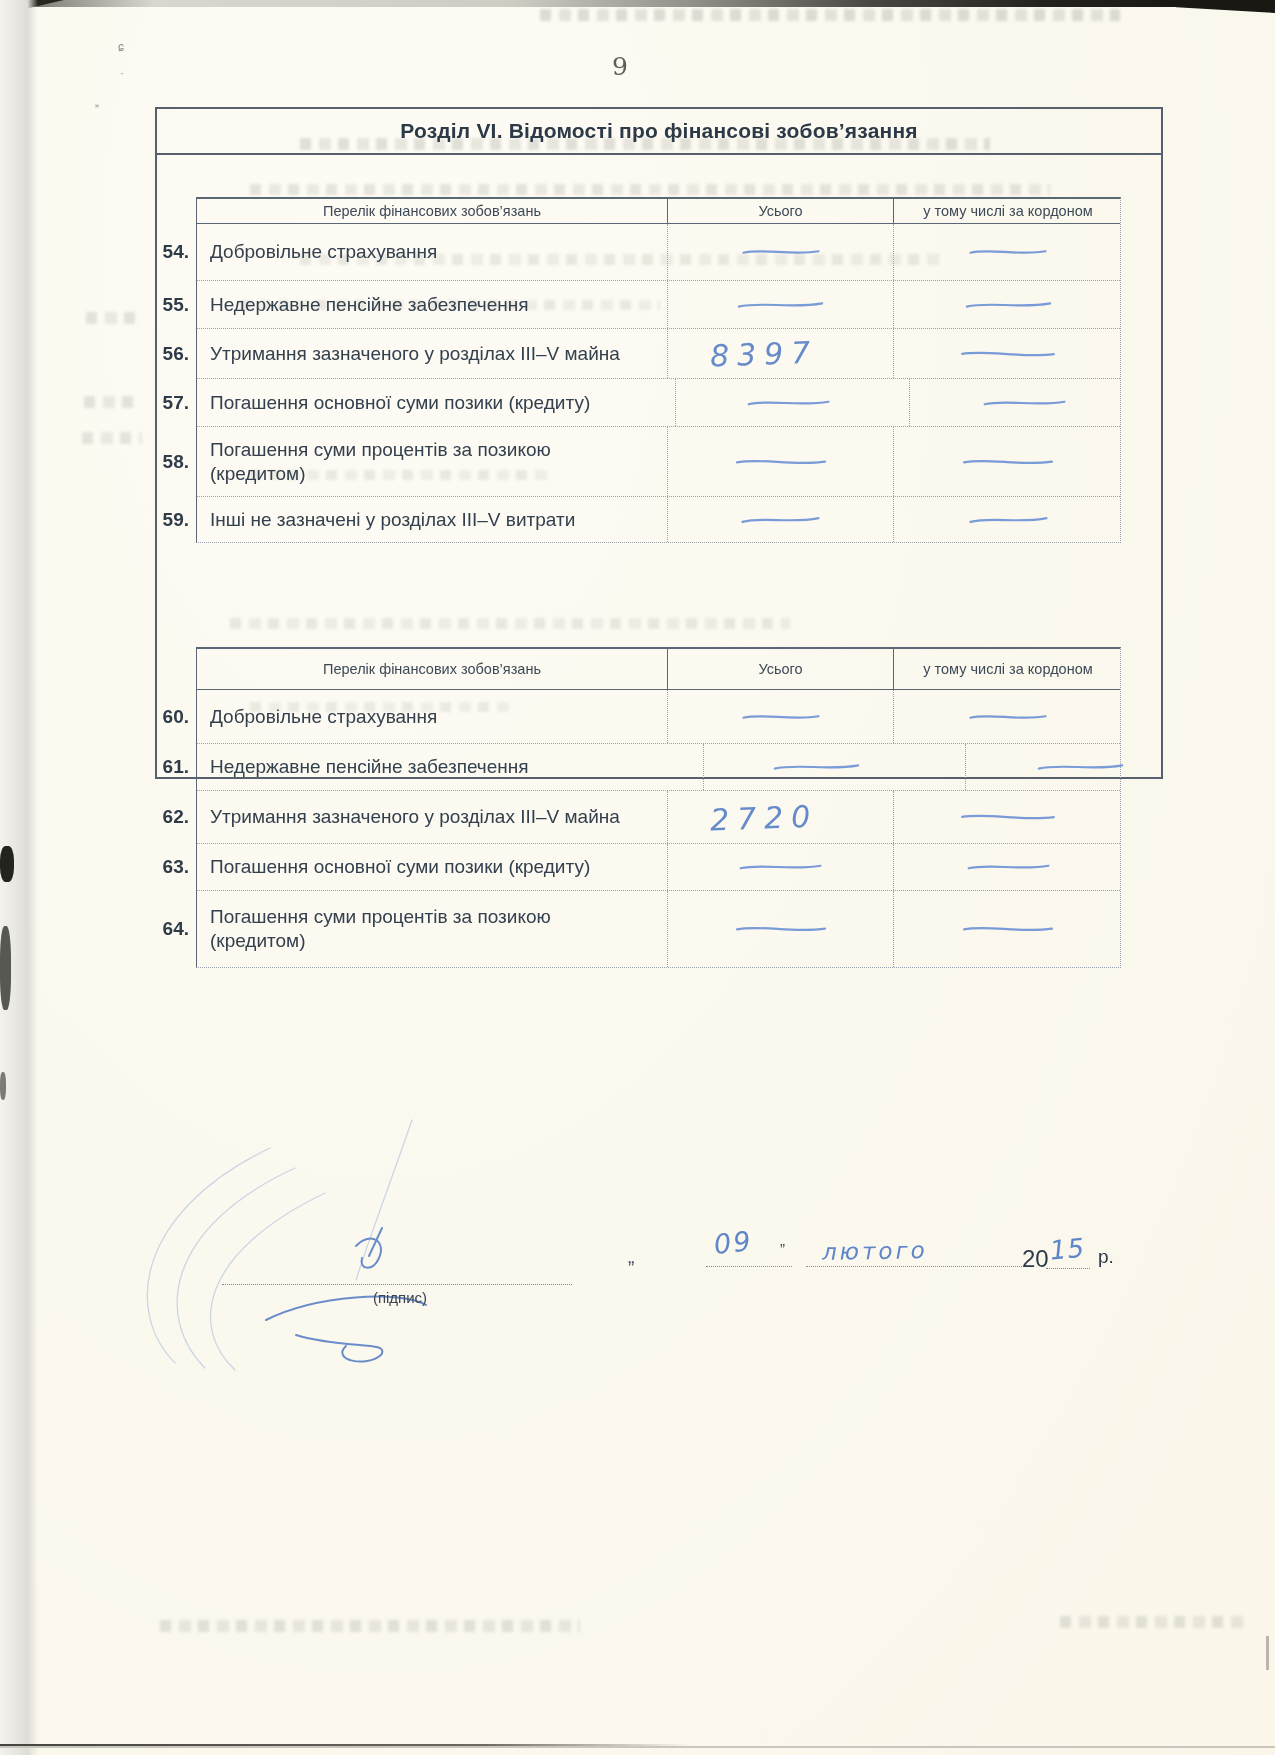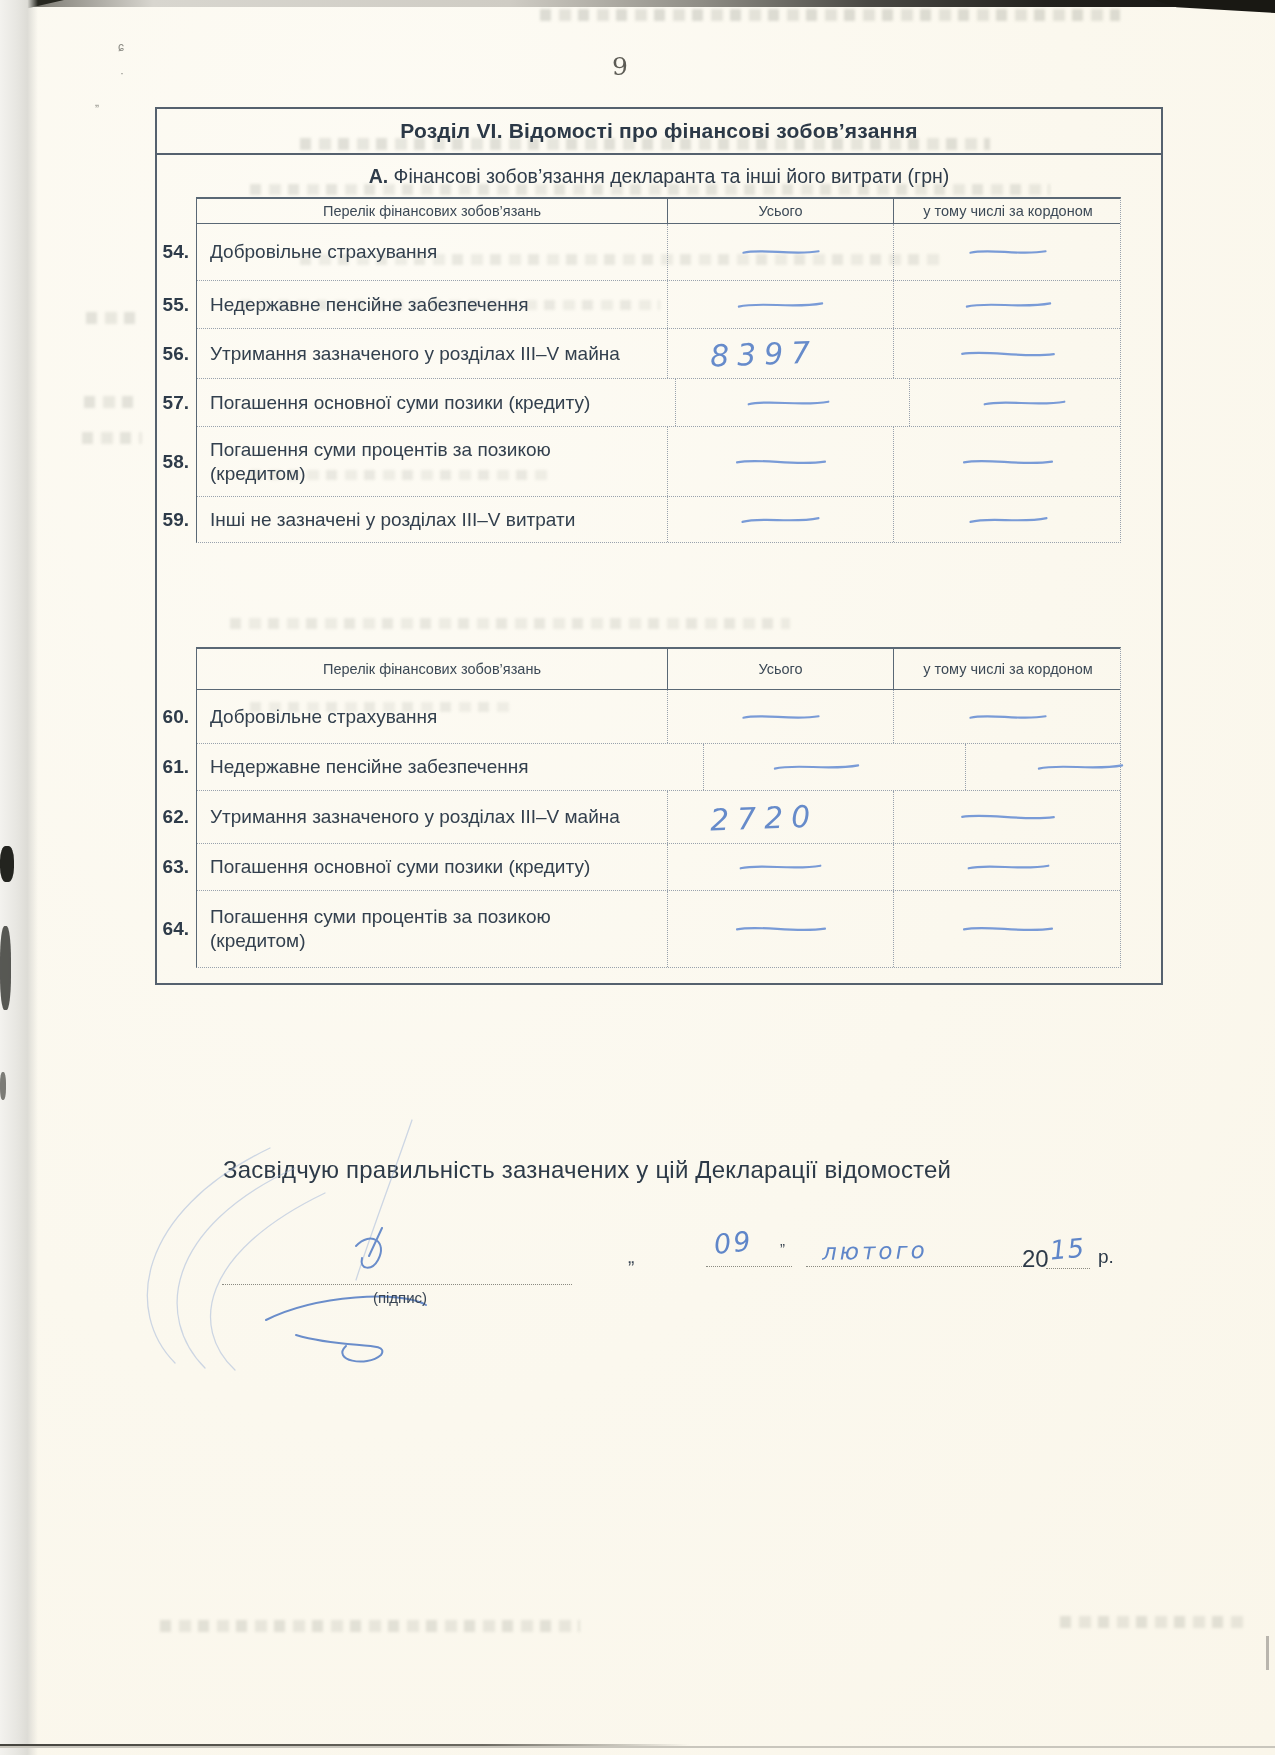--- a/index.html
+++ b/index.html
@@ -24,21 +24,21 @@
   .tick-right{position:absolute;left:1266px;top:1636px;width:3px;height:34px;background:#8d8b83;opacity:.6;}
   .pencil-dot{position:absolute;color:#8b8b84;font-size:12px;}
   .bleed{position:absolute;filter:blur(1.6px);
     background:repeating-linear-gradient(90deg,rgba(138,142,130,.55) 0 11px,rgba(138,142,130,0) 11px 19px,rgba(138,142,130,.42) 19px 31px,rgba(138,142,130,0) 31px 38px);}
 
   
   .pagenum{position:absolute;left:600px;top:52px;width:40px;text-align:center;
     font-family:"DejaVu Serif",serif;font-size:25px;color:#5d5c55;}
 
   
-  .secbox{position:absolute;left:155px;top:107px;width:1008px;height:878px;
+  .secbox{position:absolute;left:155px;top:107px;width:1008px;height:672px;
     border:2px solid #55616e;box-sizing:border-box;}
   .box-title{height:44px;border-bottom:2px solid #55616e;display:flex;align-items:center;justify-content:center;
     font-weight:bold;font-size:21px;color:#2c3947;letter-spacing:.2px;}
   .subt{position:absolute;left:0;width:100%;text-align:center;font-size:19.5px;color:#2f3c4a;}
   .subt b{font-weight:bold;}
 
   
   .dtable{position:absolute;left:39px;width:925px;box-sizing:border-box;
     border-top:2px solid #5a6875;border-left:1.6px solid #5a6875;
     border-right:1.4px dotted #99a2ad;border-bottom:1.4px dotted #99a2ad;
@@ -109,23 +109,20 @@
   <div class="bleed" style="left:230px;top:618px;width:560px;height:11px;opacity:.32;"></div>
   <div class="bleed" style="left:250px;top:702px;width:260px;height:10px;opacity:.28;"></div>
   <div class="bleed" style="left:160px;top:1620px;width:420px;height:12px;opacity:.4;"></div>
   <div class="bleed" style="left:1060px;top:1616px;width:190px;height:12px;opacity:.4;"></div>
 
   <div class="pagenum">9</div>
 
   <div class="secbox">
     <div class="box-title">Розділ VI. Відомості про фінансові зобов’язання</div>
 
-    <div class="subt" style="top:56px;">
-      <b>А.</b><span> Фінансові зобов’язання декларанта та інші його витрати (грн)</span>
-    </div>
 
     <div class="dtable" style="top:88px;">
       <div class="thead">
         <div class="hcell">Перелік фінансових зобов’язань</div>
         <div class="hcell">Усього</div>
         <div class="hcell">у тому числі за кордоном</div>
       </div>
       <div>
           <div class="trow" style="height: 56px;">
             <span class="rownum">54.</span>
@@ -287,21 +284,20 @@
             <div class="cell val">
               <svg class="dash" viewBox="0 0 120 14" preserveAspectRatio="none" style="width: 98px; transform: rotate(0.9deg);">
                 <path d="M6,8 C35,3 75,11 114,6"></path>
               </svg>
             </div>
           </div>
         </div>
     </div>
   </div>
 
-  <div class="statement">Засвідчую правильність зазначених у цій Декларації відомостей</div>
 
   <svg class="sig-svg" width="400" height="270" viewBox="0 0 400 270">
     <g fill="none" stroke="#9fb4d8" stroke-width="1.3" opacity="0.5" stroke-linecap="round">
       <path d="M55,255 C5,205 15,105 150,40"></path>
       <path d="M85,260 C35,210 45,120 175,60"></path>
       <path d="M115,262 C70,220 80,145 205,85"></path>
       <path d="M292,12 C275,62 252,122 236,172"></path>
     </g>
     <g fill="none" stroke="#5b82c7" stroke-width="2" opacity="0.9" stroke-linecap="round">
       <path d="M236,138 C251,122 268,134 258,152 C252,163 239,162 242,150"></path>

